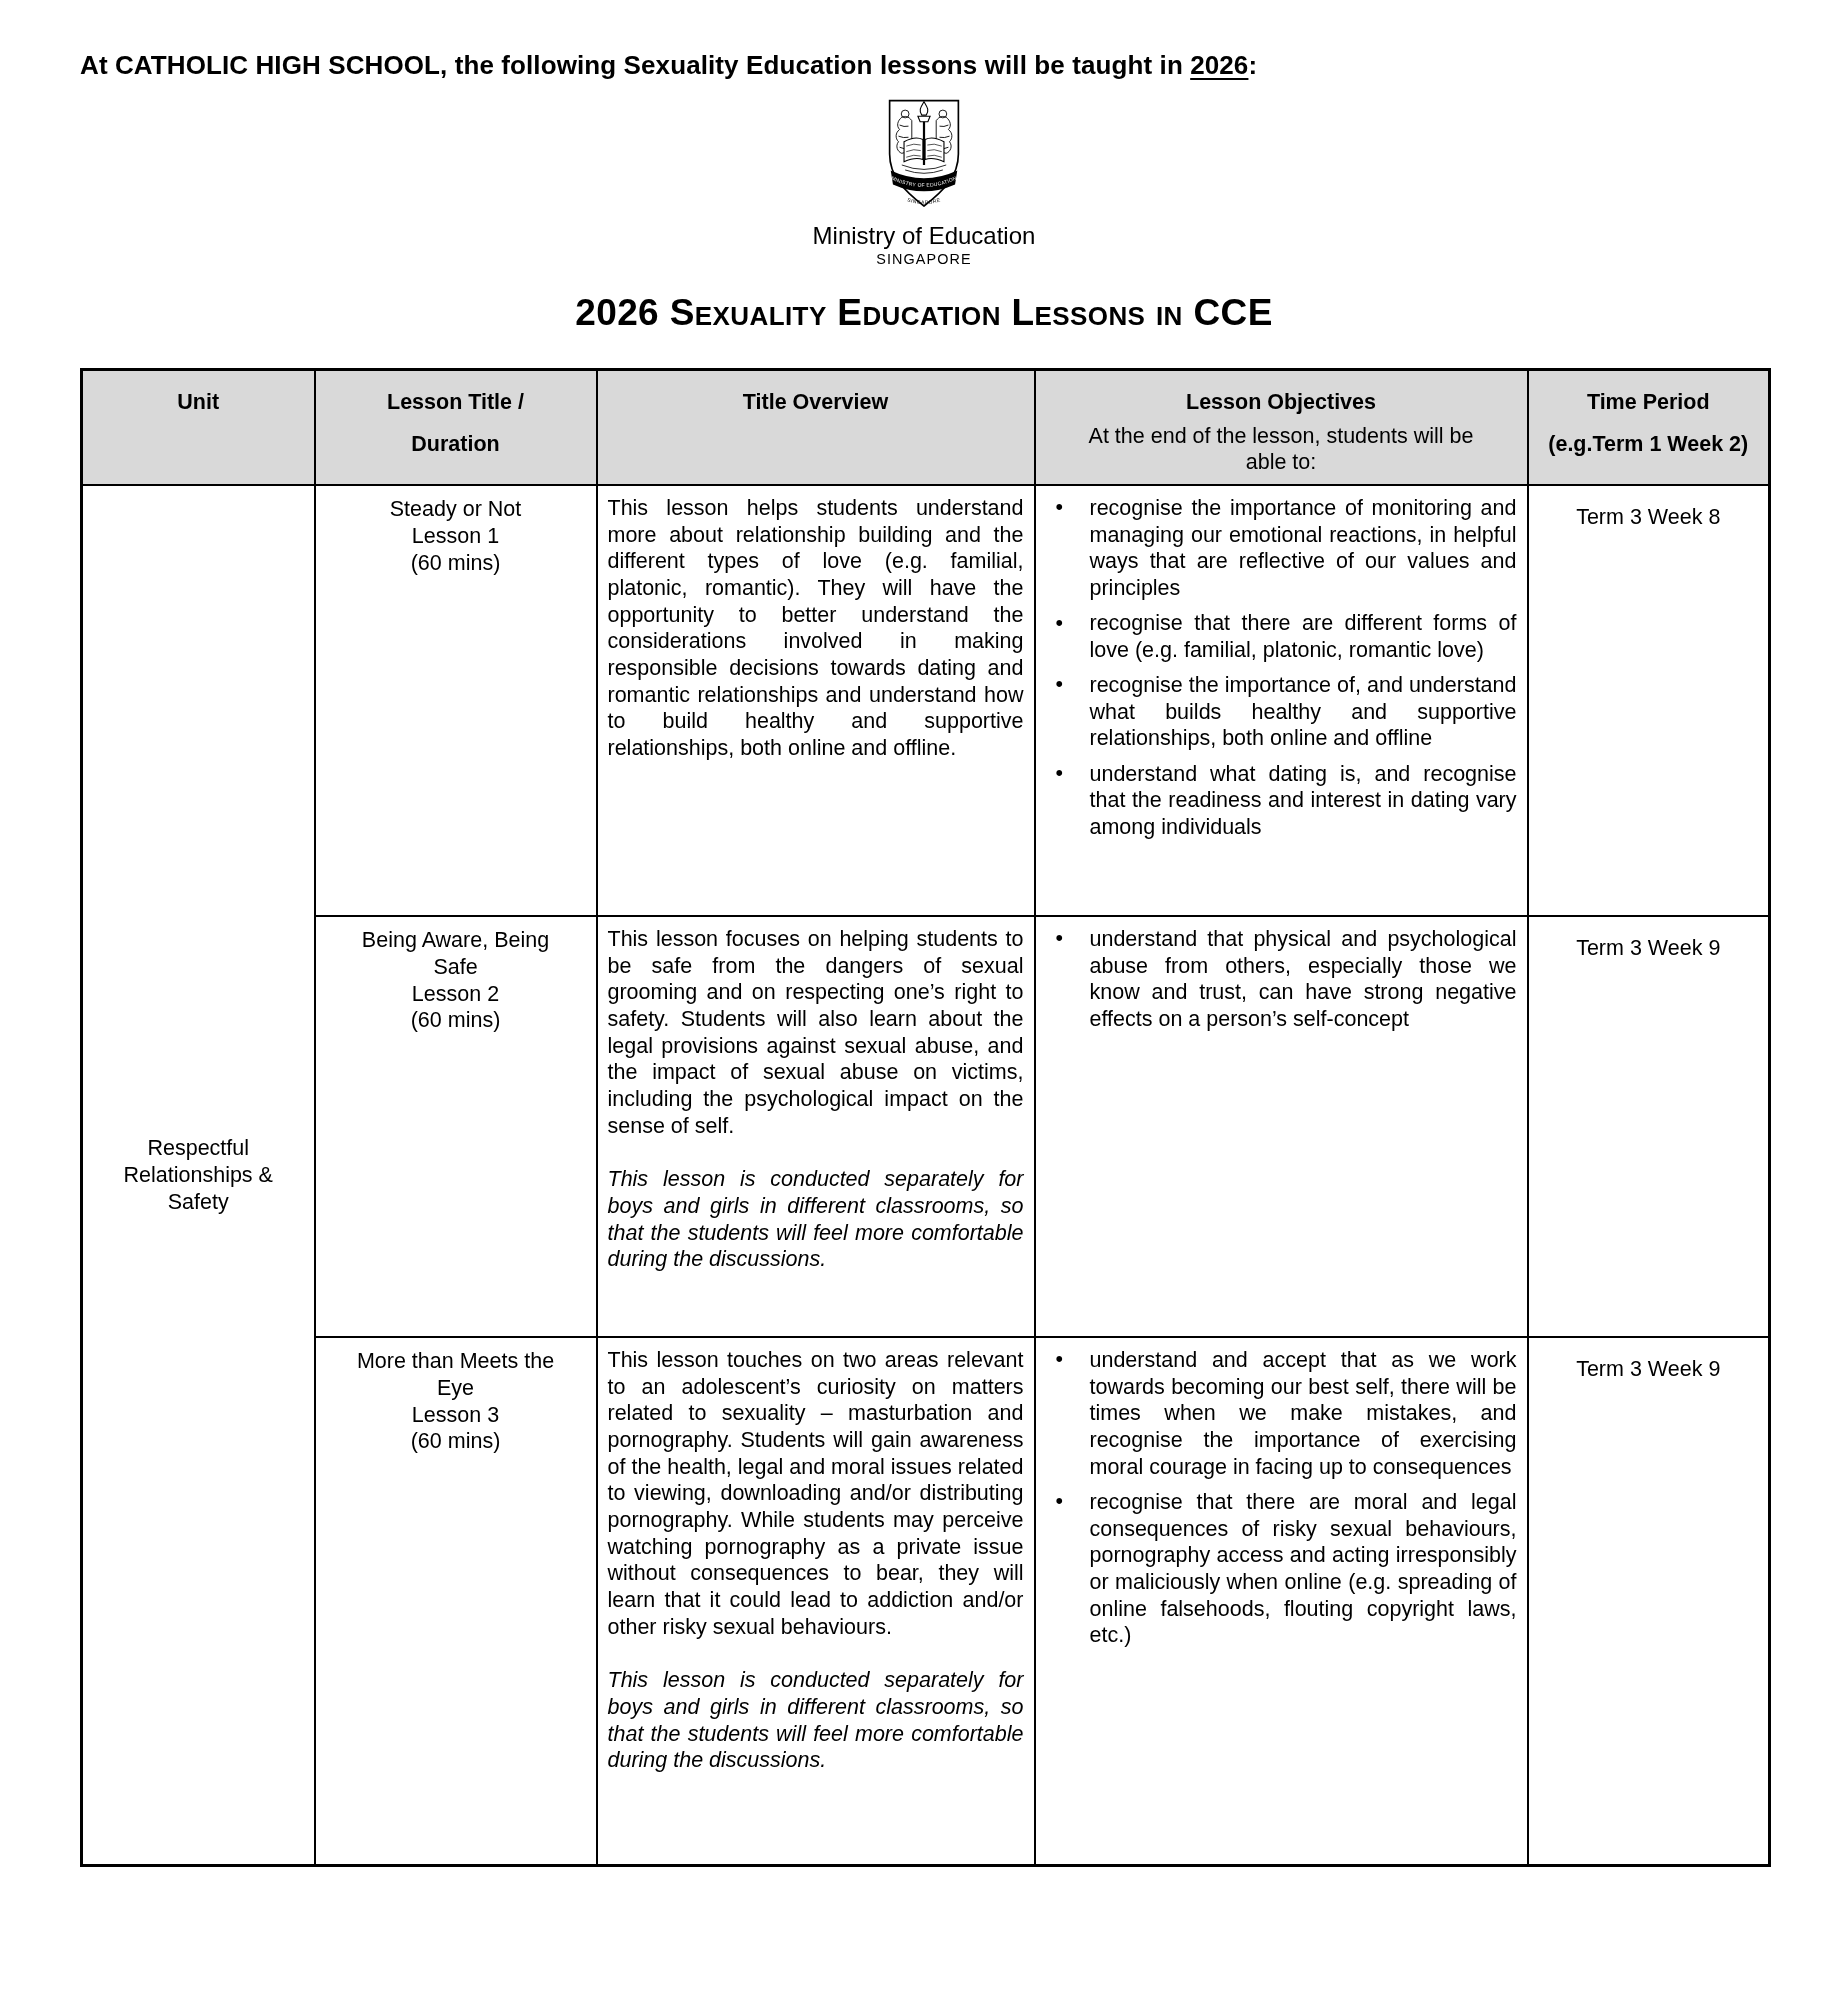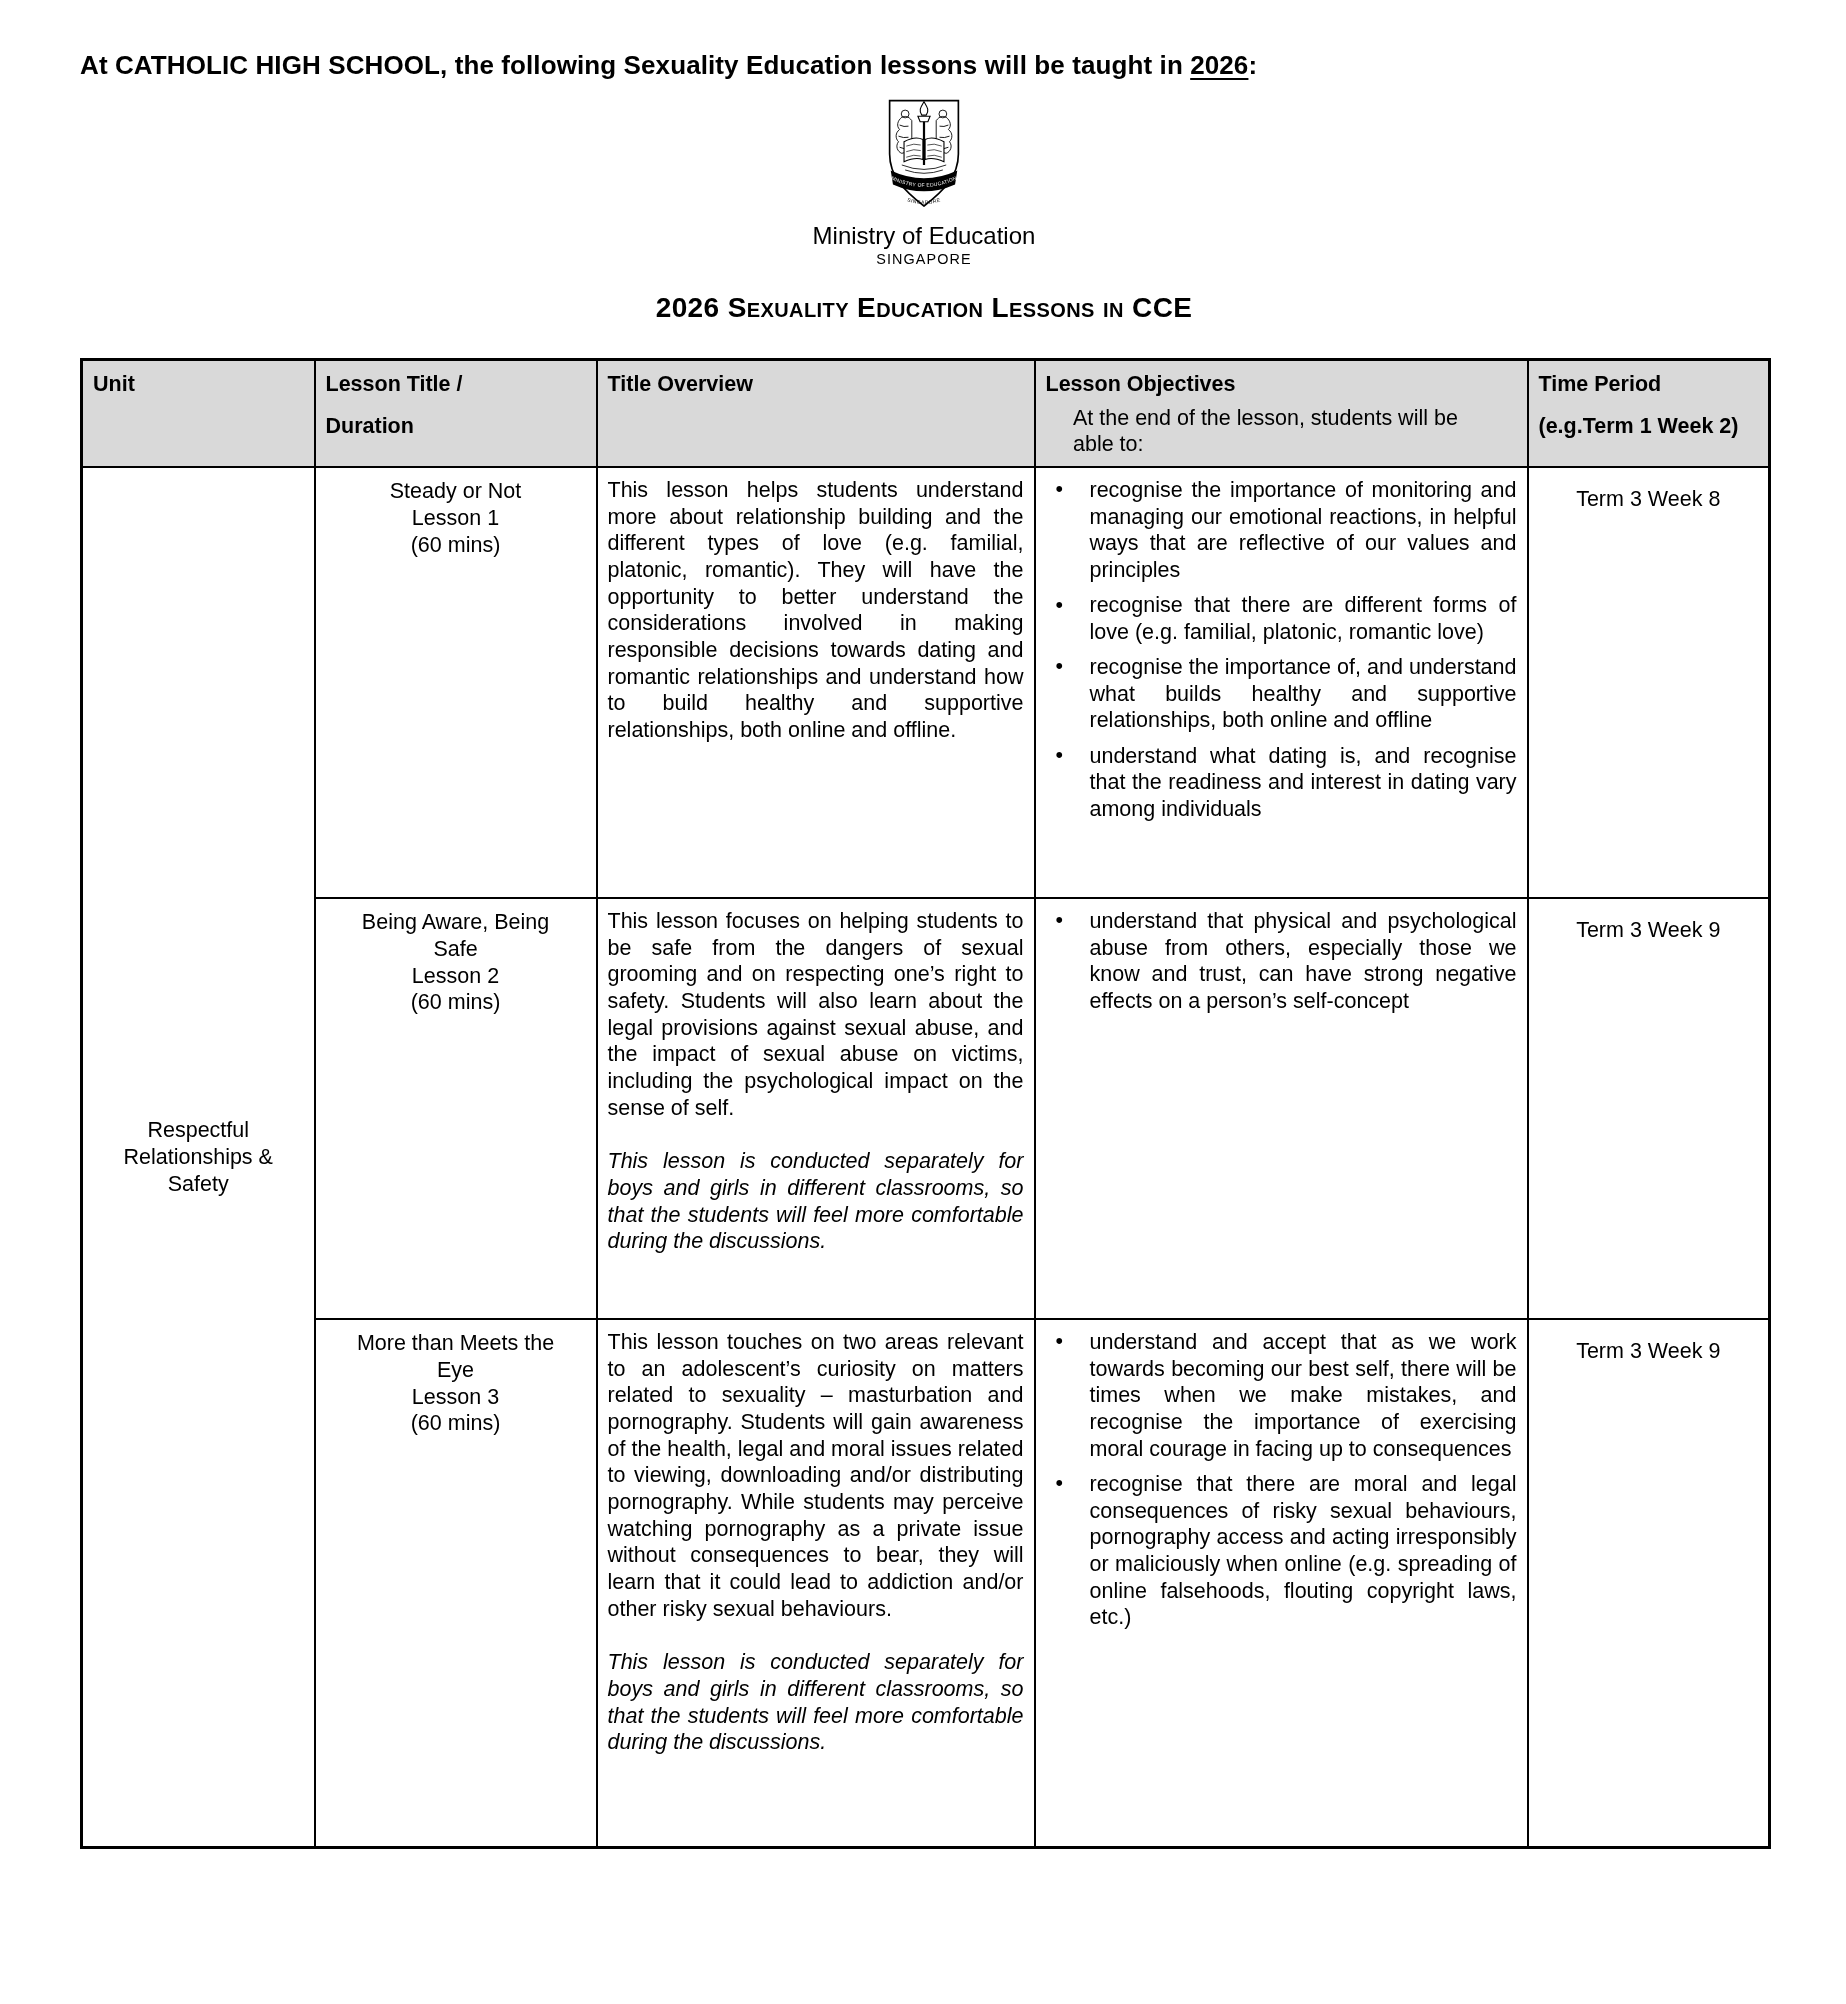--- a/index.html
+++ b/index.html
@@ -17,21 +17,21 @@
 
   
   .logo-block { text-align:center; margin-top:10px; }
   .crest { display:block; margin:0 auto; }
   .ministry-name { font-size:24px; margin-top:2.9px; }
   .ministry-country { font-size:14.4px; letter-spacing:1.1px; margin-top:1.4px; }
 
   
   .doc-title {
     text-align:center; font-weight:bold; font-variant:small-caps;
-    font-size:28px; margin-top:24.4px; letter-spacing:0.4px;
+    font-size:37px; margin-top:24.4px; letter-spacing:0.4px;
   }
   .doc-subtitle {
     text-align:center; font-weight:bold; font-variant:small-caps;
     font-size:56px; margin-top:27px; letter-spacing:0.7px;
   }
 
   
   table.lessons {
     border-collapse:collapse; table-layout:fixed;
     width:1688px; margin-top:34px;
@@ -39,22 +39,22 @@
   }
   th, td {
     border:2.2px solid #000;
     vertical-align:top;
     font-size:21.5px; line-height:1.24;
     padding:8.6px 10px;
     overflow:hidden;
   }
   thead th {
     background:var(--header-bg,#D9D9D9);
-    font-weight:bold; text-align:left;
-    height:101px; padding-top:10px;
+    font-weight:bold; text-align:center;
+    height:101px; padding-top:18px;
   }
   .hdr-sub { font-weight:normal; display:block; max-width:416px; margin:7.2px auto 0; }
   .hdr-line2 { display:block; margin-top:16px; }
 
   .unit-cell { vertical-align:middle; text-align:center; }
   .title-cell { text-align:center; padding-top:10px; }
   .lt-line { max-width:222px; margin:0 auto; }
   .overview-cell p { text-align:justify; }
   .overview-cell p.note { font-style:italic; margin-top:27px; }
   .objectives-cell ul { list-style:none; }

